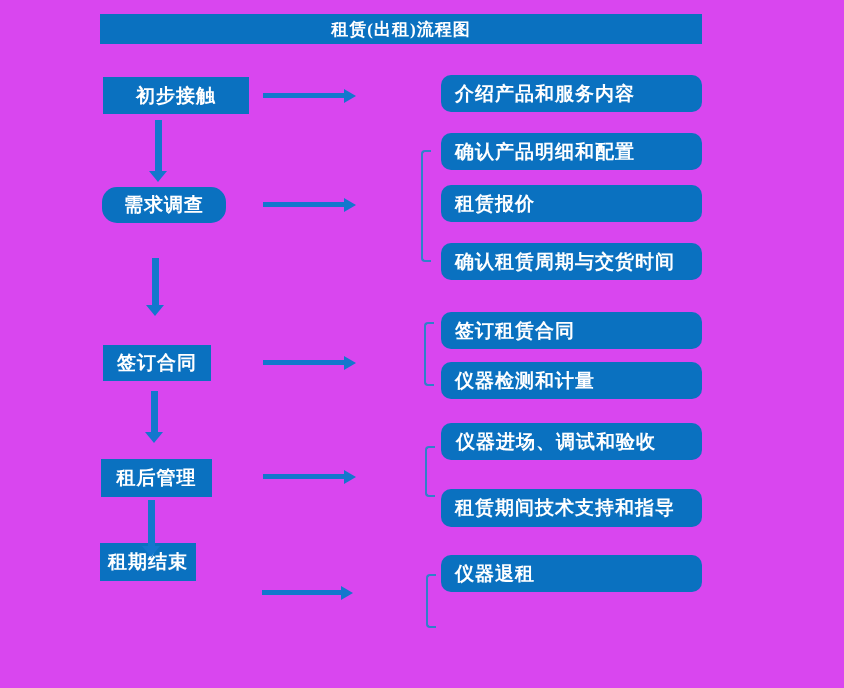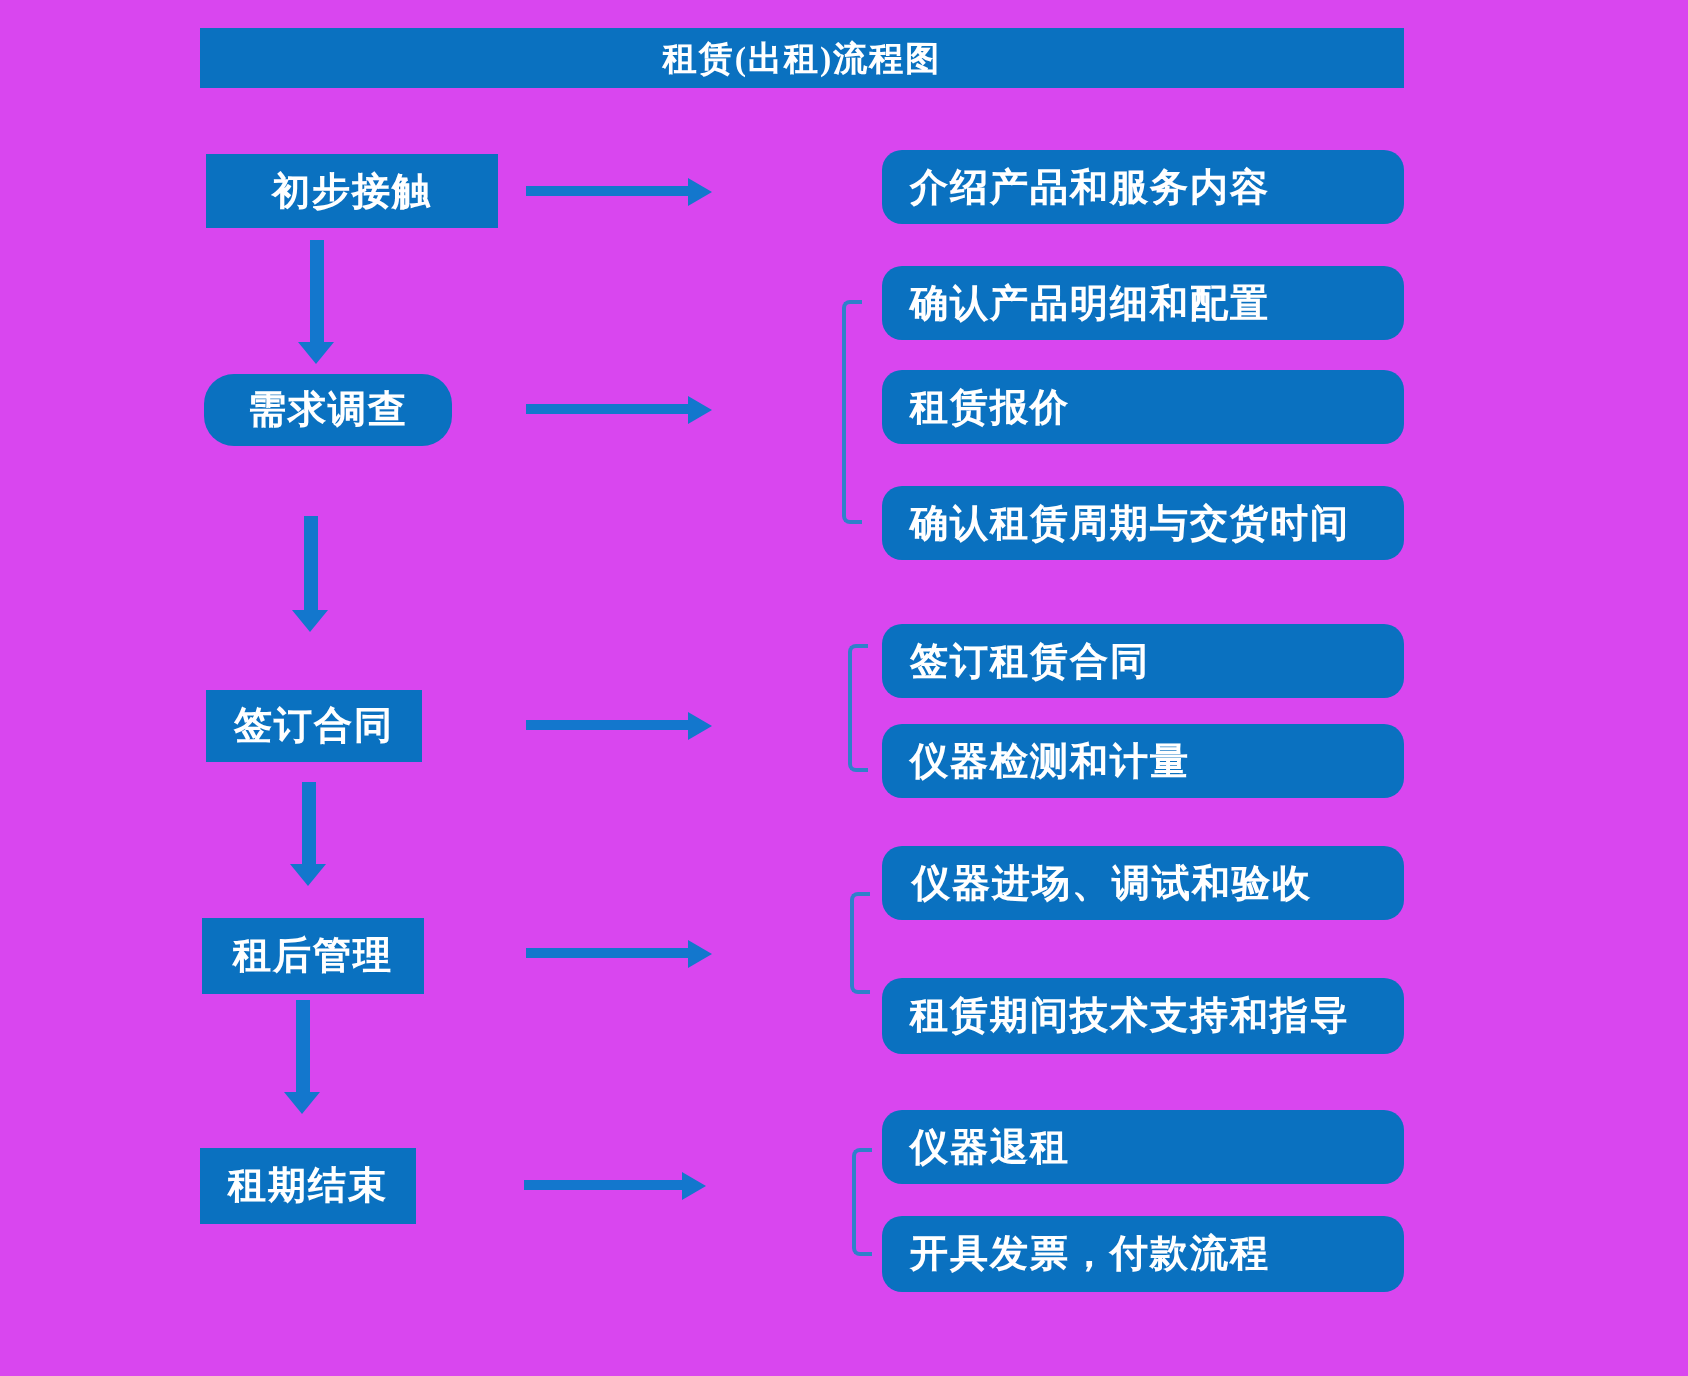--- a/index.html
+++ b/index.html
@@ -49,21 +49,21 @@
 <body>
 
 <div id="canvas">
 
   <div class="title-bar">租赁(出租)流程图</div>
 
   <div class="step-box" style="left:103px;top:77px;width:146px;height:37px;">初步接触</div>
   <div class="step-box" style="left:102px;top:187px;width:124px;height:36px;border-radius:15px;">需求调查</div>
   <div class="step-box" style="left:103px;top:345px;width:108px;height:36px;text-align:center;">签订合同</div>
   <div class="step-box" style="left:101px;top:459px;width:111px;height:38px;">租后管理</div>
-  <div class="step-box" style="left:100px;top:574px;width:108px;height:38px;">租期结束</div>
+  <div class="step-box" style="left:100px;top:543px;width:96px;height:38px;">租期结束</div>
 
   <div>
     <div class="v-arrow-shaft" style="left:155px;top:120px;height:52px;"></div>
     <div class="v-arrow-head" style="left:149px;top:171px;"></div>
   </div>
   <div>
     <div class="v-arrow-shaft" style="left:152px;top:258px;height:48px;"></div>
     <div class="v-arrow-head" style="left:146px;top:305px;"></div>
   </div>
   <div>
@@ -107,15 +107,14 @@
   <div class="out-box" style="top:185px;">租赁报价</div>
   <div class="out-box" style="top:243px;">确认租赁周期与交货时间</div>
 
   <div class="out-box" style="top:312px;">签订租赁合同</div>
   <div class="out-box" style="top:362px;">仪器检测和计量</div>
 
   <div class="out-box" style="top:423px;padding-left:15px;">仪器进场、调试和验收</div>
   <div class="out-box" style="top:489px;height:38px;">租赁期间技术支持和指导</div>
 
   <div class="out-box" style="top:555px;">仪器退租</div>
-  <div class="out-box" style="top:608px;height:38px;">开具发票，付款流程</div>
 
 </div>
 
 </body></html>

